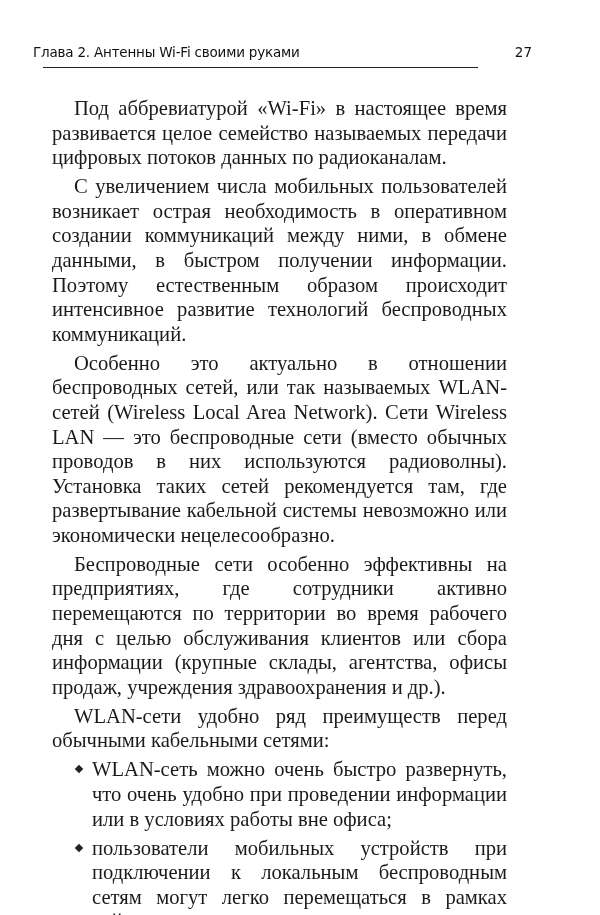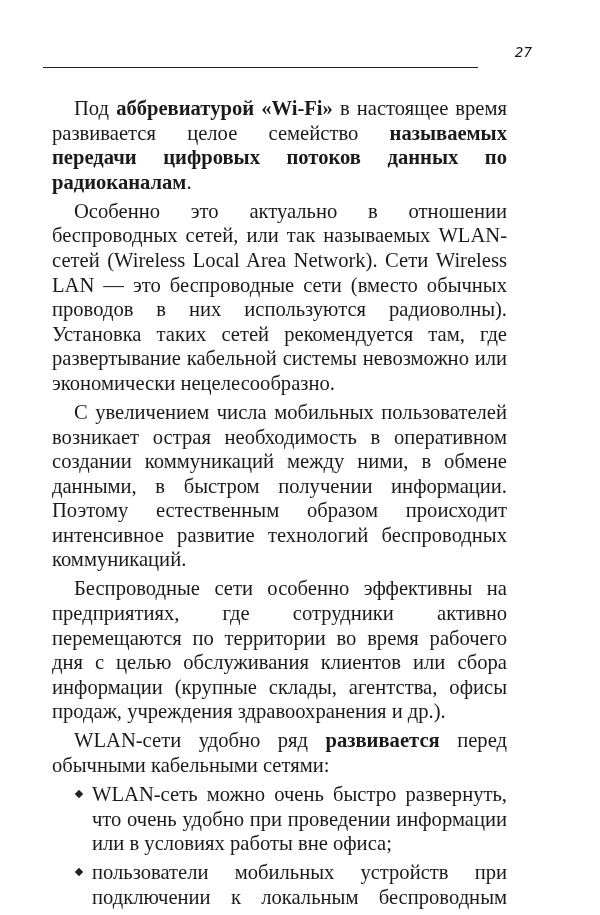--- a/index.html
+++ b/index.html
@@ -31,21 +31,20 @@
       color: #111;
       white-space: nowrap;
     }
     .header-page {
       position: absolute;
       right: -53px;
       top: 0;
       font-family: "DejaVu Sans", sans-serif;
       font-size: 13.5px;
       color: #111;
-      font-style: italic;
     }
     .header-rule {
       position: absolute;
       left: 43px;
       top: 67px;
       width: 435px;
       height: 0;
       border-top: 1.3px solid #222;
     }
     .content {
@@ -58,21 +57,21 @@
       line-height: 24.6px;
       color: #1a1a1a;
     }
     .content p {
       margin: 0 0 4.4px 0;
       text-indent: 22px;
       text-align: justify;
       hyphens: manual;
     }
     .content b {
-      font-weight: bold;
+      font-weight: normal;
     }
     ul.bullets {
       list-style: none;
       margin: 0;
       padding: 0;
     }
     ul.bullets li {
       position: relative;
       padding-left: 40px;
       margin: 0 0 4.4px 0;
@@ -85,33 +84,34 @@
       width: 6px;
       height: 6px;
       background: #222;
       transform: rotate(45deg);
     }
   </style>
 </head>
 <body>
 
 <div class="header">
+  <span class="header-title">Глава 2. Антенны Wi-Fi своими руками</span>
   <span class="header-page">27</span>
 </div>
 <div class="header-rule"></div>
 
 <div class="content">
   <p><span>Под </span><b>аббревиатурой «Wi-Fi»</b><span> в настоящее время развивается целое семейство </span><b>называемых передачи цифровых потоков данных по радиоканалам</b><span>.</span></p>
 
+  <p>С увеличением числа мобильных пользователей возникает острая необходимость в оперативном создании коммуникаций между ними, в обмене данными, в быстром получении информации. Поэтому естественным образом происходит интенсивное развитие технологий беспроводных коммуникаций.</p>
+
   <p>Особенно это актуально в отношении беспроводных сетей, или так называемых WLAN-сетей (Wireless Local Area Network). Сети Wireless LAN — это беспроводные сети (вместо обычных проводов в них используются радиоволны). Установка таких сетей рекомендуется там, где развертывание кабельной системы невозможно или экономически нецелесообразно.</p>
-
-  <p>С увеличением числа мобильных пользователей возникает острая необходимость в оперативном создании коммуникаций между ними, в обмене данными, в быстром получении информации. Поэтому естественным образом происходит интенсивное развитие технологий беспроводных коммуникаций.</p>
 
   <p>Беспроводные сети особенно эффективны на предприятиях, где сотрудники активно перемещаются по территории во время рабочего дня с целью обслуживания клиентов или сбора информации (крупные склады, агентства, офисы продаж, учреждения здравоохранения и др.).</p>
 
-  <p><span>WLAN-сети удобно ряд </span><b>развивается</b><span> перед обычными кабельными сетями:</span></p>
+  <p><span>WLAN-сети удобно ряд </span><b>преимуществ</b><span> перед обычными кабельными сетями:</span></p>
 
   <ul class="bullets">
     <li><span class="bullet"></span><span>WLAN-сеть можно очень быстро развернуть, что очень удобно при проведении информации или в условиях работы вне офиса;</span></li>
     <li><span class="bullet"></span><span>пользователи мобильных устройств при подключении к локальным беспроводным сетям могут легко перемещаться в рамках действующих зон сети;</span></li>
 
   </ul>
 </div>
 
 </body></html>

